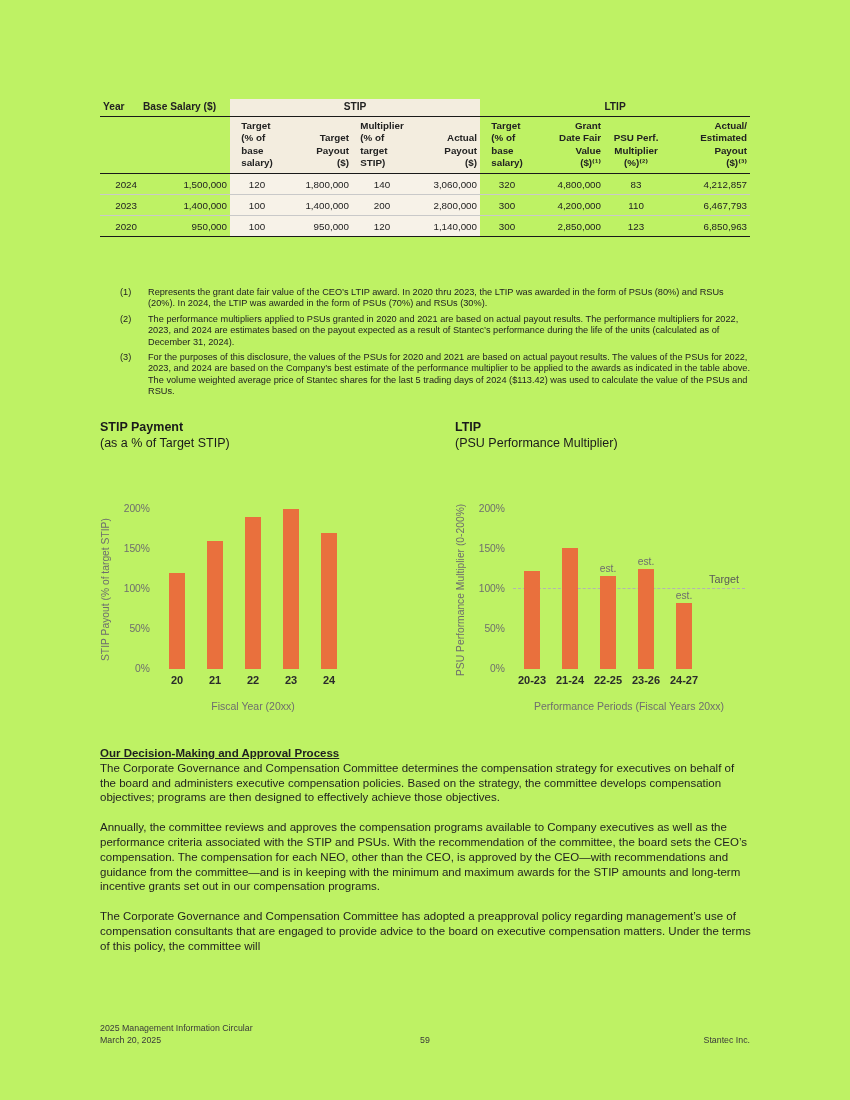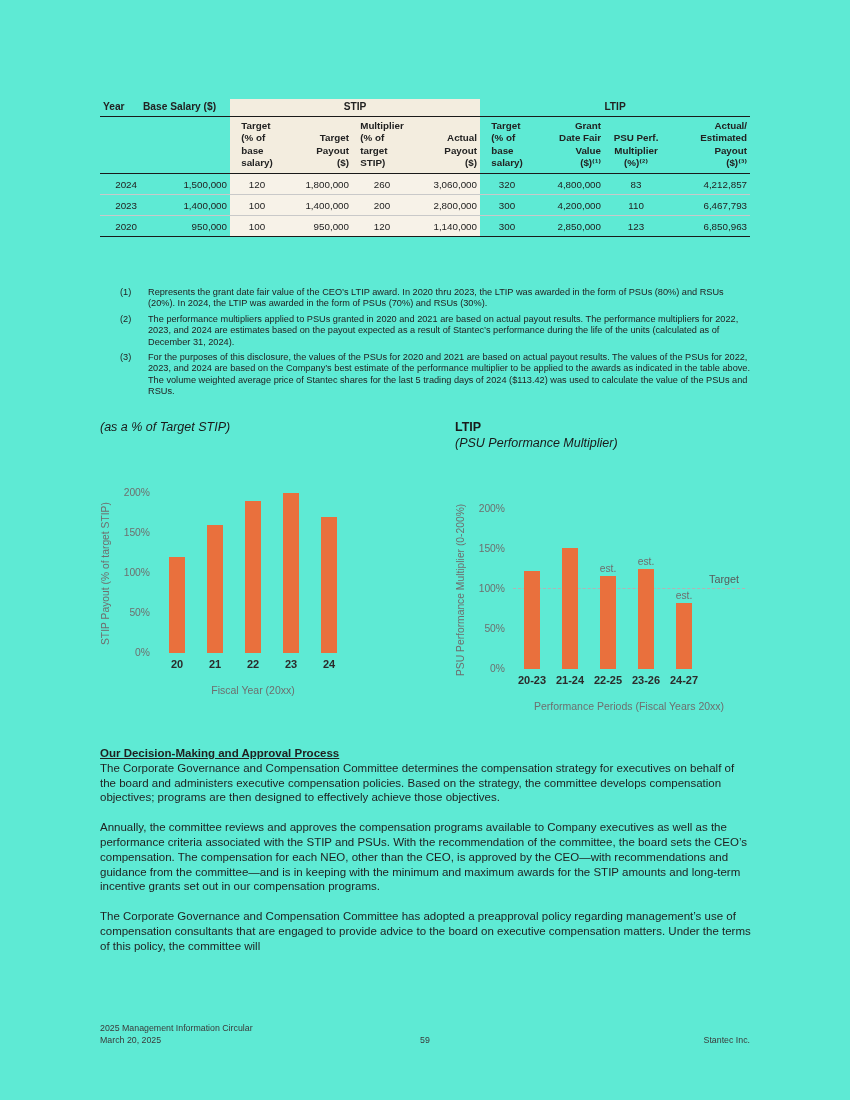--- a/index.html
+++ b/index.html
@@ -1,16 +1,16 @@
 <!DOCTYPE html>
 <html><head>
 <meta charset="utf-8">
 <style>
   html,body{margin:0;padding:0;background:#e8e8e8;}
-  .page{position:relative;width:850px;height:1100px;background:#5eead4;margin:0 auto;
+  .page{position:relative;width:850px;height:1100px;background:#bef264;margin:0 auto;
         font-family:"Liberation Sans","DejaVu Sans",sans-serif;color:#222;overflow:hidden;}
 
   
   .comp-table{position:absolute;left:100px;top:99px;width:650px;border-collapse:collapse;
               font-size:9.8px;color:#222;table-layout:fixed;}
   .comp-table th,.comp-table td{padding:3px 3px;}
   .group-row th{border-bottom:1.5px solid #1a1a1a;font-weight:bold;font-size:10.2px;
                 text-align:left;vertical-align:top;padding-top:2px;padding-bottom:4px;}
   .group-row th.grp{text-align:center;}
   .sub-row th{border-bottom:1.5px solid #1a1a1a;font-weight:bold;vertical-align:bottom;
@@ -36,21 +36,21 @@
   .fn{display:flex;margin-bottom:4px;}
   .fn-num{width:28px;flex:0 0 28px;}
   .fn-text{flex:1;}
 
   
   .charts-row{position:absolute;left:100px;top:419px;width:680px;height:310px;}
   .chart{position:absolute;top:0;}
   #chart0{left:0;width:300px;}
   #chart1{left:355px;width:320px;}
   .ct{font-weight:bold;font-size:12.5px;color:#1a1a1a;line-height:16px;}
-  .cs{font-size:12.5px;color:#1a1a1a;line-height:16px;font-style:italic;}
+  .cs{font-size:12.5px;color:#1a1a1a;line-height:16px;}
   .cbody{margin-top:58px;display:flex;align-items:flex-start;}
   .ylabel{writing-mode:vertical-rl;transform:rotate(180deg);font-size:10.3px;color:#6e6e6e;
           height:185px;text-align:center;margin-top:-12px;width:16px;flex:0 0 16px;}
   .ticks{position:relative;width:42px;flex:0 0 42px;height:160px;}
   .tick{position:absolute;right:8px;font-size:10.3px;color:#6e6e6e;line-height:13px;white-space:nowrap;}
   .plotwrap{flex:0 0 auto;}
   .plot{position:relative;height:160px;}
   #chart0 .plot{width:200px;} #chart1 .plot{width:232px;}
   .cols{position:absolute;left:0;bottom:0;display:flex;align-items:flex-end;}
   .col{width:38px;display:flex;flex-direction:column;align-items:center;justify-content:flex-end;}
@@ -134,21 +134,21 @@
 Payout
 ($)⁽³⁾</span></th>
       </tr>
     </thead>
     <tbody>
         <tr>
           <td class="c0">2024</td>
           <td class="c1">1,500,000</td>
           <td class="c2 beigeR">120</td>
           <td class="c3 beigeR">1,800,000</td>
-          <td class="c4 beigeR">260</td>
+          <td class="c4 beigeR">140</td>
           <td class="c5 beigeR">3,060,000</td>
           <td class="c6">320</td>
           <td class="c7">4,800,000</td>
           <td class="c8">83</td>
           <td class="c9">4,212,857</td>
         </tr>
         <tr>
           <td class="c0">2023</td>
           <td class="c1">1,400,000</td>
           <td class="c2 beigeR">100</td>
@@ -185,20 +185,21 @@
         <div class="fn-text">The performance multipliers applied to PSUs granted in 2020 and 2021 are based on actual payout results. The performance multipliers for 2022, 2023, and 2024 are estimates based on the payout expected as a result of Stantec’s performance during the life of the units (calculated as of December 31, 2024).</div>
       </div>
       <div class="fn">
         <div class="fn-num">(3)</div>
         <div class="fn-text">For the purposes of this disclosure, the values of the PSUs for 2020 and 2021 are based on actual payout results. The values of the PSUs for 2022, 2023, and 2024 are based on the Company’s best estimate of the performance multiplier to be applied to the awards as indicated in the table above. The volume weighted average price of Stantec shares for the last 5 trading days of 2024 ($113.42) was used to calculate the value of the PSUs and RSUs.</div>
       </div>
     </div>
 
   <div class="charts-row">
     <div class="chart" id="chart0">
+      <div class="ct">STIP Payment</div>
       <div class="cs">(as a % of Target STIP)</div>
       <div class="cbody">
           <div class="ylabel">STIP Payout (% of target STIP)</div>
           <div class="ticks">
             <div class="tick" style="top: 153px;">0%</div>
             <div class="tick" style="top: 113px;">50%</div>
             <div class="tick" style="top: 73px;">100%</div>
             <div class="tick" style="top: 33px;">150%</div>
             <div class="tick" style="top: -7px;">200%</div>
           </div>

